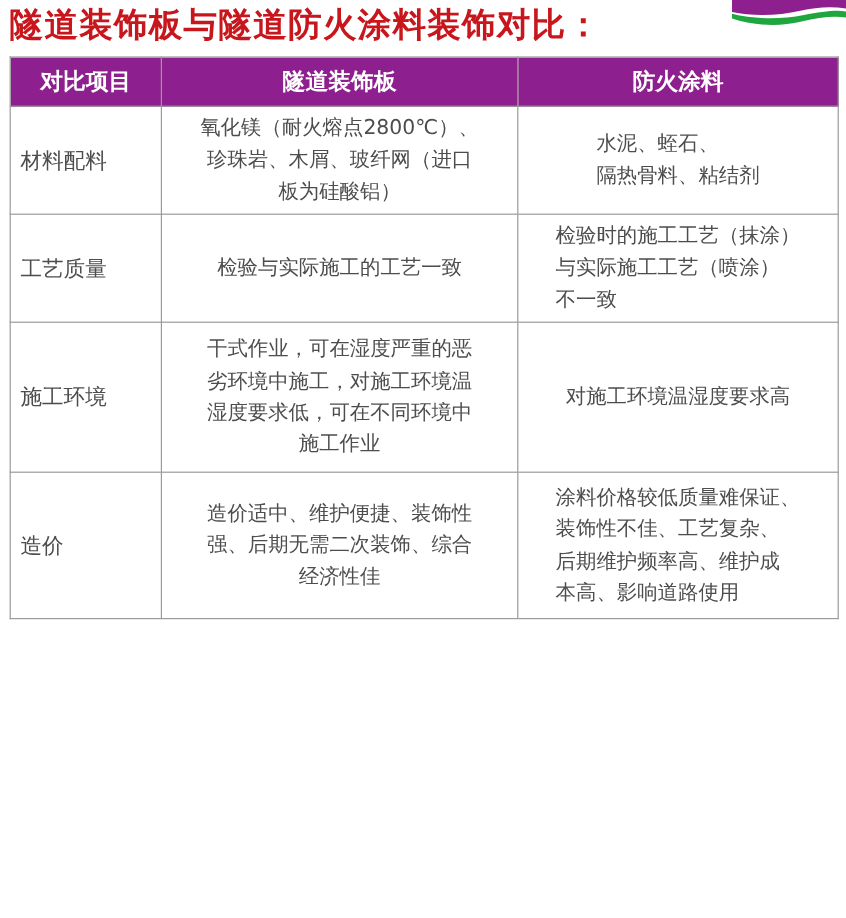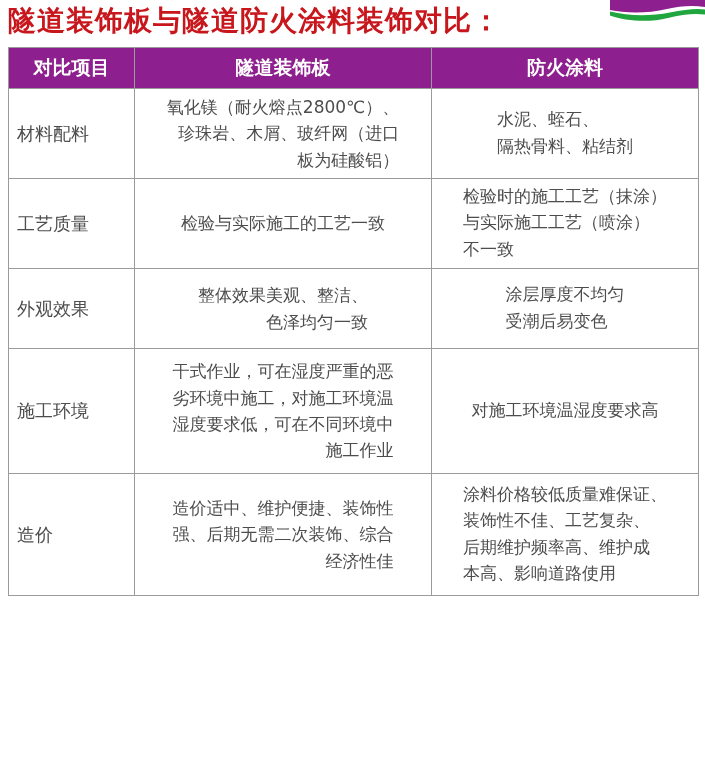--- a/index.html
+++ b/index.html
@@ -64,21 +64,21 @@
   td.c1{
     font-size:18px;
   }
   .cell-inner{
     white-space:pre-line;
     width:-moz-fit-content;
     width:fit-content;
     margin:0 auto;
     line-height:1.55;
   }
-  td.c2 .cell-inner{ text-align:right; }
+  td.c2 .cell-inner{ text-align:center; }
   td.c3 .cell-inner{ text-align:left;font-family:Liberation Serif, serif; }
   tr.r1{height:90px}
   tr.r2{height:80px}
   tr.r3{height:90px}
   tr.r4{height:80px}
   tr.r5{height:80px}
   tr.r6{height:125px}
   tr.r7{height:122px}
 </style>
 </head>
@@ -123,31 +123,20 @@
         <td class="c1">工艺质量</td>
         <td class="c2">
             <div class="cell-inner">检验与实际施工的工艺一致</div>
           </td>
         <td class="c3">
             <div class="cell-inner">检验时的施工工艺（抹涂）
 与实际施工工艺（喷涂）
 不一致</div>
           </td>
       </tr>
-      <tr class="r5">
-        <td class="c1">外观效果</td>
-        <td class="c2">
-            <div class="cell-inner">整体效果美观、整洁、
-色泽均匀一致</div>
-          </td>
-        <td class="c3">
-            <div class="cell-inner">涂层厚度不均匀
-受潮后易变色</div>
-          </td>
-      </tr>
       <tr class="r6">
         <td class="c1">施工环境</td>
         <td class="c2">
             <div class="cell-inner">干式作业，可在湿度严重的恶
 劣环境中施工，对施工环境温
 湿度要求低，可在不同环境中
 施工作业</div>
           </td>
         <td class="c3">
             <div class="cell-inner">对施工环境温湿度要求高</div>

